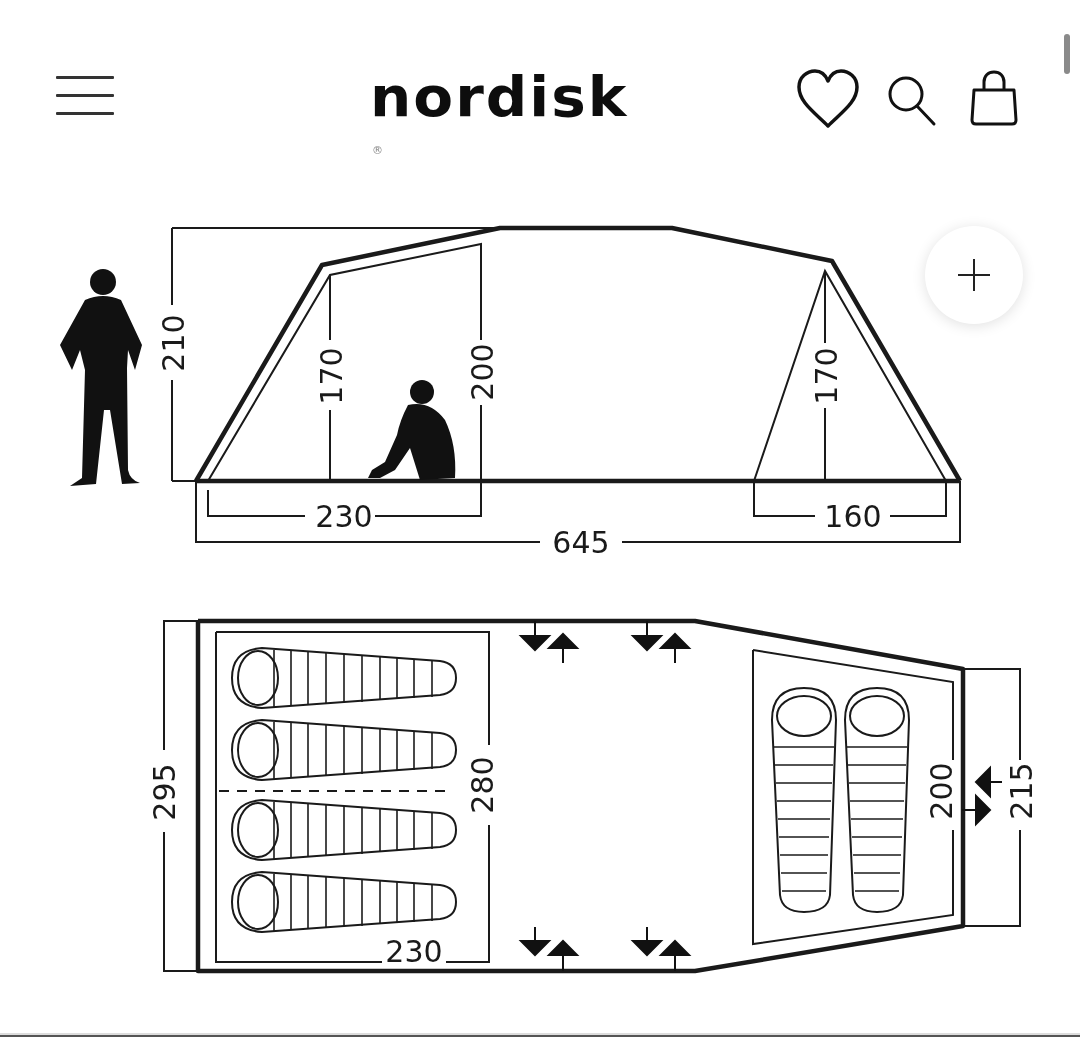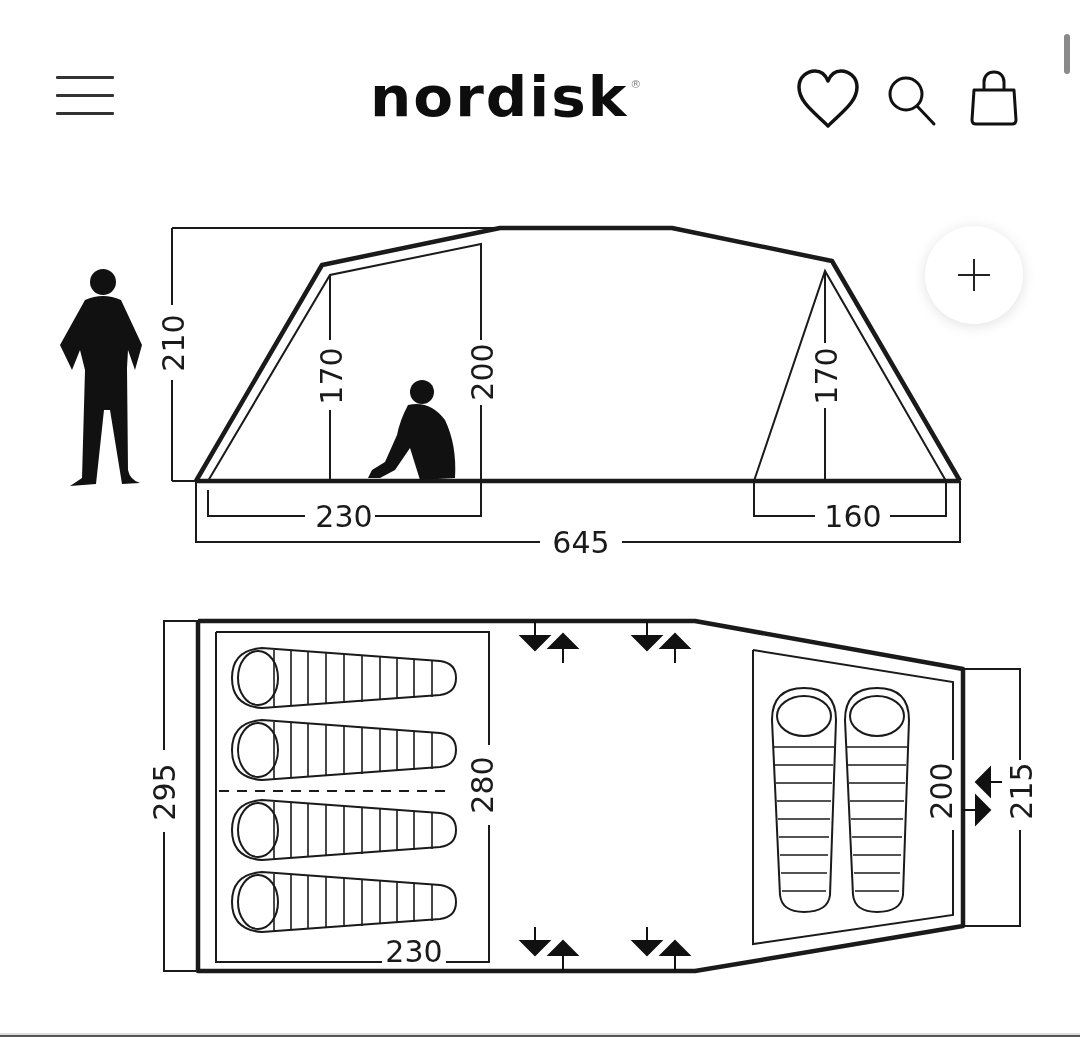--- a/index.html
+++ b/index.html
@@ -6,21 +6,21 @@
   html, body { width: 1080px; height: 1037px; background: #ffffff; overflow: hidden; }
   body { position: relative; font-family: "DejaVu Sans", sans-serif; color: #111; }
 
   .header { position: absolute; left: 0; top: 0; width: 1080px; height: 170px; }
   .menu-btn { position: absolute; left: 52px; top: 76px; width: 66px; height: 44px; cursor: pointer; }
   .menu-btn span { position: absolute; left: 4px; width: 58px; height: 3px; background: #333; border-radius: 1px; }
   .menu-btn span:nth-child(1) { top: 0; }
   .menu-btn span:nth-child(2) { top: 18px; }
   .menu-btn span:nth-child(3) { top: 36px; }
 
-  .logo { position: absolute; left: 370px; top: 64px; height: 66px; display: flex; align-items: flex-start; }
+  .logo { position: absolute; left: 370px; top: 64px; height: 66px; display: flex; align-items: flex-start; flex-direction: column; }
   .logo-text {
     font-family: "DejaVu Sans", sans-serif; font-weight: bold; font-size: 58px;
     letter-spacing: 2px; color: #0d0d0d; line-height: 66px; transform: scaleY(0.95);
   }
   .logo-reg { font-size: 11px; color: #888; margin-top: 14px; margin-left: 2px; }
 
   .icon-btn { position: absolute; cursor: pointer; }
   .heart { left: 794px; top: 68px; width: 68px; height: 62px; }
   .search { left: 882px; top: 72px; width: 60px; height: 56px; }
   .bag { left: 964px; top: 68px; width: 60px; height: 60px; }

